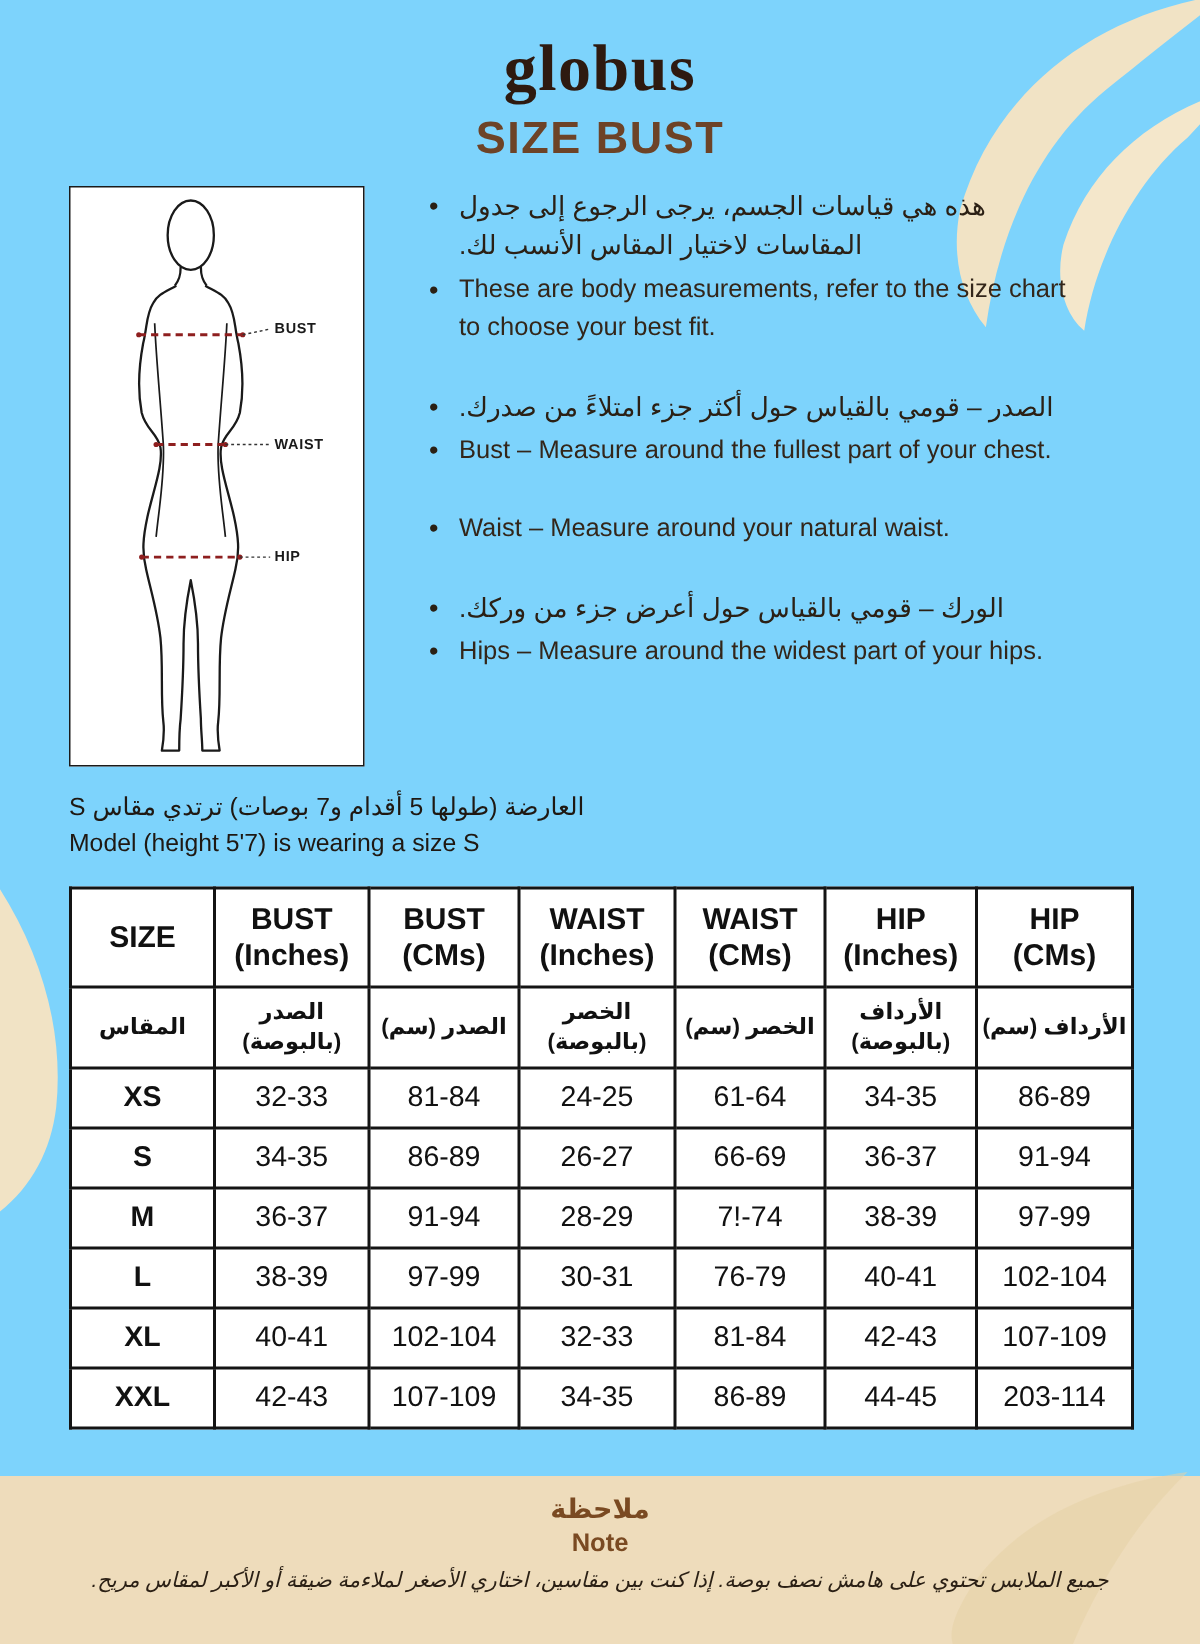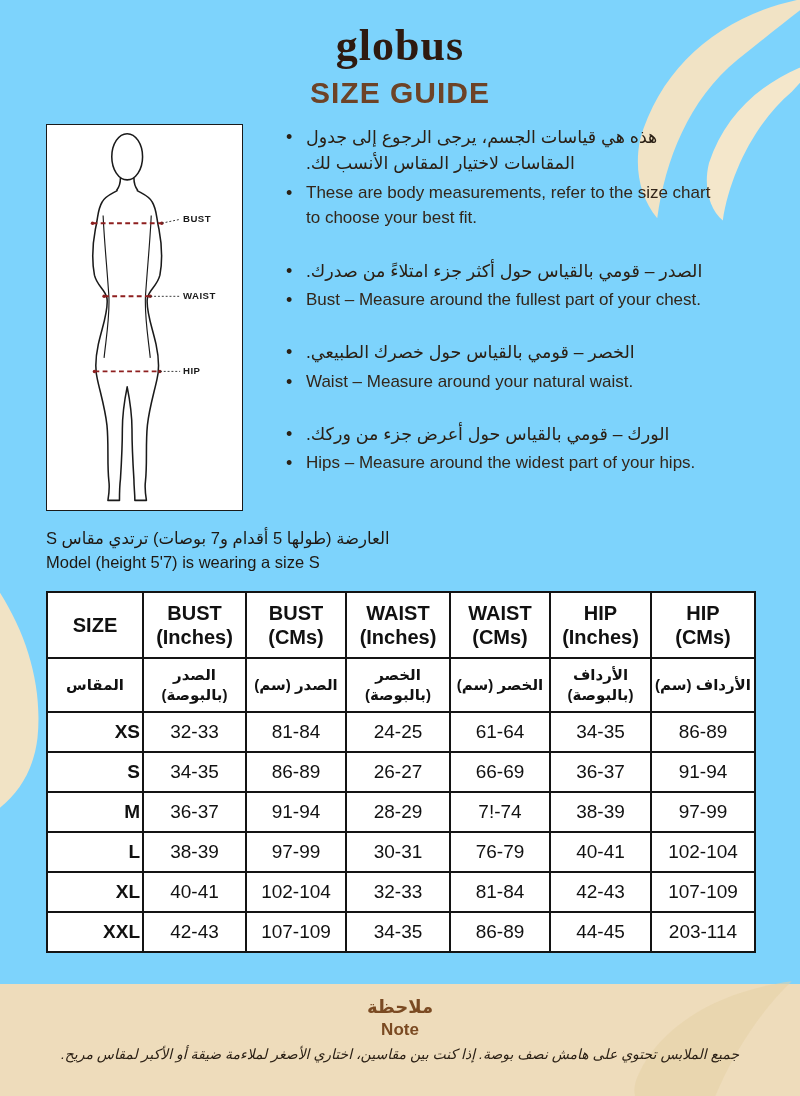--- a/index.html
+++ b/index.html
@@ -51,21 +51,21 @@
     margin:16px auto 0;margin-left:46px;width:708px;border-collapse:collapse;
     background:#ffffff;table-layout:fixed;
   }
   .size-table th,.size-table td{
     border:2px solid #141414;text-align:center;vertical-align:middle;
     padding:6px 3px;color:#111111;
   }
   .size-table th.h-en{font-size:20px;font-weight:700;white-space:pre-line;line-height:1.2;padding:8px 2px;}
   .size-table th.h-ar{font-size:15px;font-weight:700;white-space:pre-line;line-height:1.35;direction:rtl;padding:6px 2px;}
   .size-table td{font-size:19px;padding:8px 2px;}
-  .size-table th.size-cell{font-size:19px;font-weight:700;padding:8px 2px;text-align:right;}
+  .size-table th.size-cell{font-size:19px;font-weight:700;padding:8px 2px;}
 
   
   footer{
     position:absolute;left:0;right:0;bottom:0;min-height:112px;background:#eedcbb;
     text-align:center;padding:12px 28px 16px;box-sizing:border-box;z-index:1;
   }
   footer .leaf-br{position:absolute;right:-10px;bottom:-6px;z-index:0;}
   .note-inner{position:relative;z-index:1;}
   .note-title-ar{font-size:18px;font-weight:700;color:#7a4a22;direction:rtl;}
   .note-title-en{font-size:17px;font-weight:700;color:#7a4a22;margin-top:2px;}
@@ -82,21 +82,21 @@
     <path d="M198,60 C150,75 115,105 100,150 C95,170 100,190 112,200 C118,160 140,115 172,88 Z" fill="#f4e7cb"></path>
   </svg>
   <svg class="leaf leaf-left" width="130" height="260" viewBox="0 0 100 200">
     <path d="M5,0 C40,40 60,90 55,140 C52,165 40,185 20,198 C15,150 8,95 2,40 Z" fill="#f1e3c5"></path>
   </svg>
 
   <div class="content-layer">
 
     <header>
       <div class="logo">globus</div>
-      <h1 class="page-title">SIZE GUIDE</h1>
+      <h1 class="page-title">SIZE BUST</h1>
     </header>
 
     <section class="content">
 
       <div class="figure-box">
         <svg viewBox="0 0 200 400">
 
           <ellipse cx="82" cy="33" rx="16" ry="24" fill="none" stroke="#1a1a1a" stroke-width="1.6"></ellipse>
 
           <path d="M75,55 C75,61 74,64 71,68 M89,55 C89,61 90,64 93,68" fill="none" stroke="#1a1a1a" stroke-width="1.6"></path>
@@ -134,21 +134,20 @@
       <ul class="instructions" style="margin:0;padding:0;">
         <div class="instr-group">
           <li class="instr-line ar" dir="rtl">هذه هي قياسات الجسم، يرجى الرجوع إلى جدول المقاسات لاختيار المقاس الأنسب لك.</li>
           <li class="instr-line">These are body measurements, refer to the size chart to choose your best fit.</li>
         </div>
         <div class="instr-group">
           <li class="instr-line ar" dir="rtl">الصدر – قومي بالقياس حول أكثر جزء امتلاءً من صدرك.</li>
           <li class="instr-line">Bust – Measure around the fullest part of your chest.</li>
         </div>
         <div class="instr-group">
-          <li class="instr-line ar" dir="rtl">الخصر – قومي بالقياس حول خصرك الطبيعي.</li>
           <li class="instr-line">Waist – Measure around your natural waist.</li>
         </div>
         <div class="instr-group">
           <li class="instr-line ar" dir="rtl">الورك – قومي بالقياس حول أعرض جزء من وركك.</li>
           <li class="instr-line">Hips – Measure around the widest part of your hips.</li>
         </div>
       </ul>
     </section>
 
     <div class="model-note">

